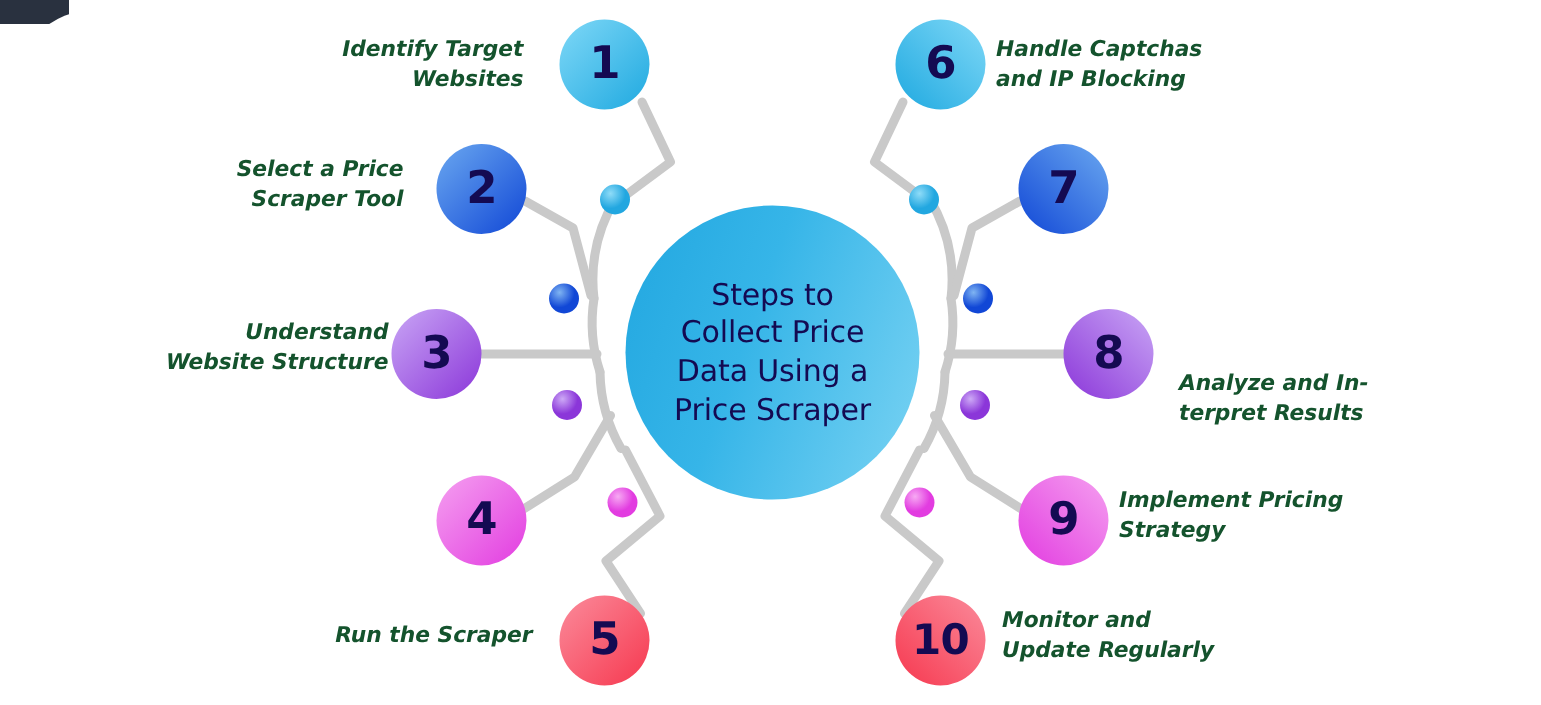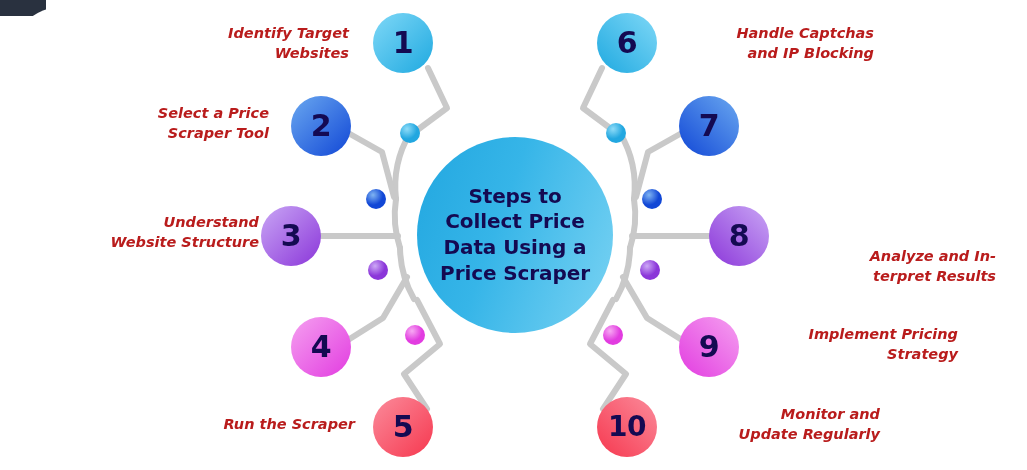--- a/index.html
+++ b/index.html
@@ -56,21 +56,21 @@
     border-radius: 50%;
     background: linear-gradient(110deg, #22a7e0 0%, #36b5e8 42%, #7ad3f3 100%);
     display: flex;
     align-items: center;
     justify-content: center;
   }
   #hub-title {
     text-align: center;
     color: #140a52;
     font-size: 20px;
-    font-weight: 700;
+    font-weight: 400;
     line-height: 1.28;
     letter-spacing: -0.1px;
     white-space: pre-line;
     padding: 0 12px;
   }
 
   
   .node {
     position: absolute;
     border-radius: 50%;
@@ -83,28 +83,28 @@
     font-weight: 700;
     font-size: 30px;
     line-height: 1;
     letter-spacing: -0.5px;
   }
   .node.wide .node-num { font-size: 28px; }
 
   
   .label {
     position: absolute;
-    color: #b91c1c;
+    color: #14532d;
     font-size: 14.5px;
     font-style: italic;
     font-weight: 700;
     line-height: 1.36;
     white-space: pre-line;
   }
-  .label.right { text-align: right; }
+  .label.right { text-align: left; }
   .label.left  { text-align: right; }
 </style>
 </head>
 <body>
 
 <div id="canvas">
 
   <div id="corner-notch"></div>
 
   <svg id="connectors" viewBox="0 0 1027 470" xmlns="http://www.w3.org/2000/svg">

